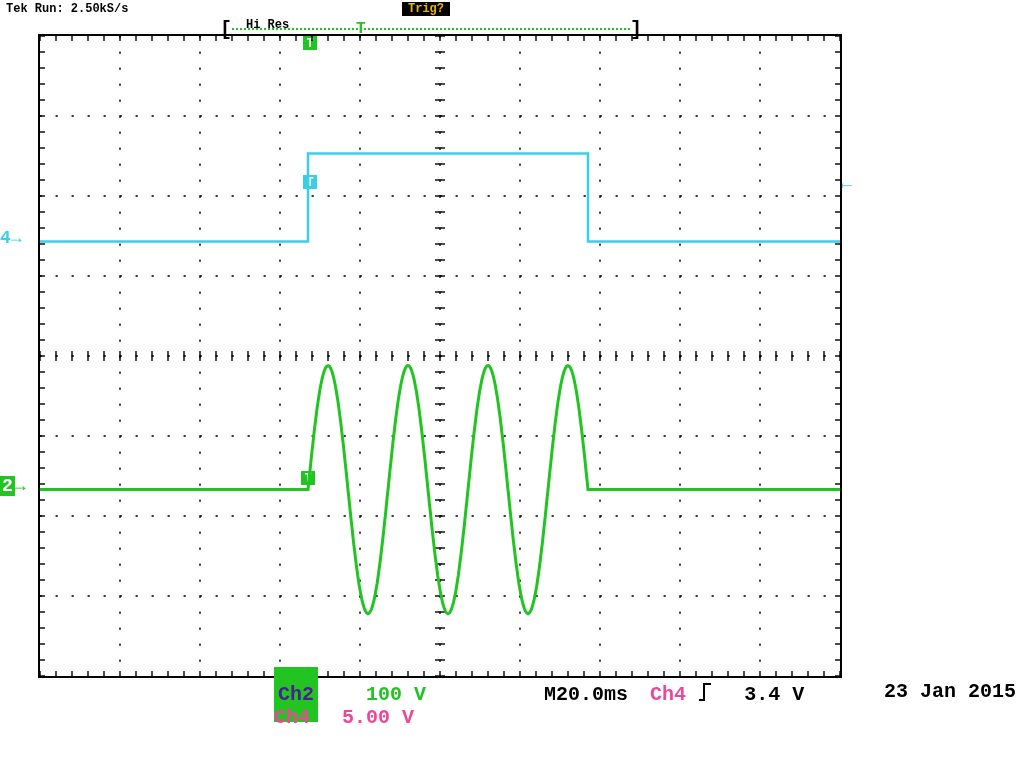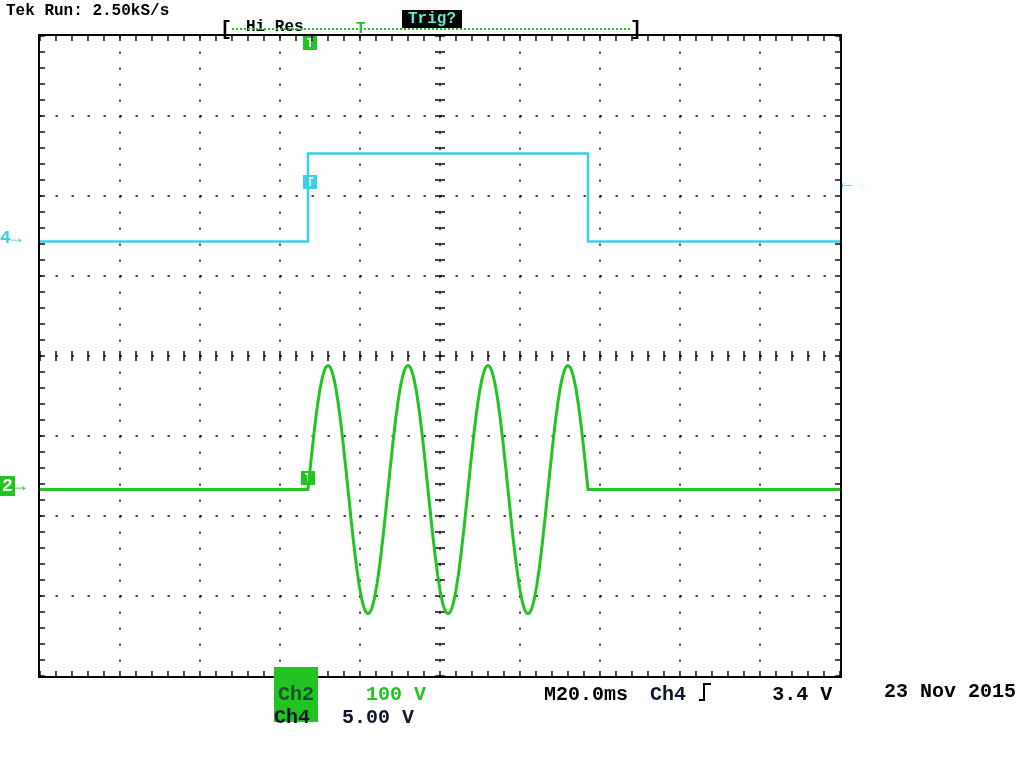--- a/index.html
+++ b/index.html
@@ -12,31 +12,31 @@
     font-weight: bold;
     overflow: hidden;
     position: relative;
   }
   .topbar {
     position: absolute;
     top: 2px;
     left: 4px;
     right: 4px;
     height: 22px;
-    font-size: 16px;
+    font-size: 12px;
     color: #000;
   }
   .topbar .run  { position: absolute; left: 2px;  top: 0; }
   .topbar .hi   { position: absolute; left: 242px; top: 16px; }
   .topbar .trig {
     position: absolute;
     left: 398px;
-    top: 8px;
+    top: 0;
     background: #000;
-    color: #5eead4;
+    color: #eab308;
     padding: 0 6px;
   }
 
   
   .plot-wrap {
     position: absolute;
     left: 38px;          
     top: 34px;
     width: 800px;        
     height: 640px;       
@@ -119,23 +119,23 @@
   .tbox.top  { left: calc(38px + 271px - 6px); top: 36px; }       
   .tbox.cyan { background:#38d0e8; left: calc(38px + 271px - 6px); top: calc(34px + 148px - 7px);}
   .tbox.mid  { left: calc(38px + 263px);  top: calc(34px + 437px); }
 
   
   .readout {
     position:absolute;
     left: 38px; top: calc(34px + 640px + 6px);
     font-size: 20px;
   }
-  .readout .ch2tag { background:#21c421; color:#14532d; padding:16px 4px; margin-left:236px; }
+  .readout .ch2tag { background:#21c421; color:#4c1d95; padding:16px 4px; margin-left:236px; }
   .readout .g { color:#21c421; }
-  .readout .c { color:#0f172a;margin-top:24px; }
+  .readout .c { color:#ec4899;margin-top:24px; }
   .edge {
     display:inline-block;
     width:14px;height:20px;
     position:relative;
     top:2px;
   }
   .edge svg{width:14px;height:20px;}
 
   .datetime {
     position:absolute;
@@ -481,21 +481,21 @@
 <div class="readout">
   <span class="ch2tag">Ch2</span>
   <span class="g" style="margin-left:36px;">100 V</span>
   <span style="margin-left:106px;">M20.0ms</span>
   <span class="c" style="margin-left:10px;">Ch4</span>
   <span class="edge">
     <svg viewBox="0 0 14 20">
         <path d="M1 18 L6 18 L6 2 L13 2" stroke="#000" stroke-width="2" fill="none"></path>
       </svg>
   </span>
-  <span style="margin-left:48px;">3.4 V</span>
+  <span style="margin-left:20px;">3.4 V</span>
   <br>
   <span class="c" style="margin-left:236px;">Ch4</span>
   <span class="c" style="margin-left:20px;">5.00 V</span>
 </div>
 
 <div class="datetime">
-  <div>23 Nov 2015</div>
+  <div>23 Jan 2015</div>
 </div>
 
 </body></html>

